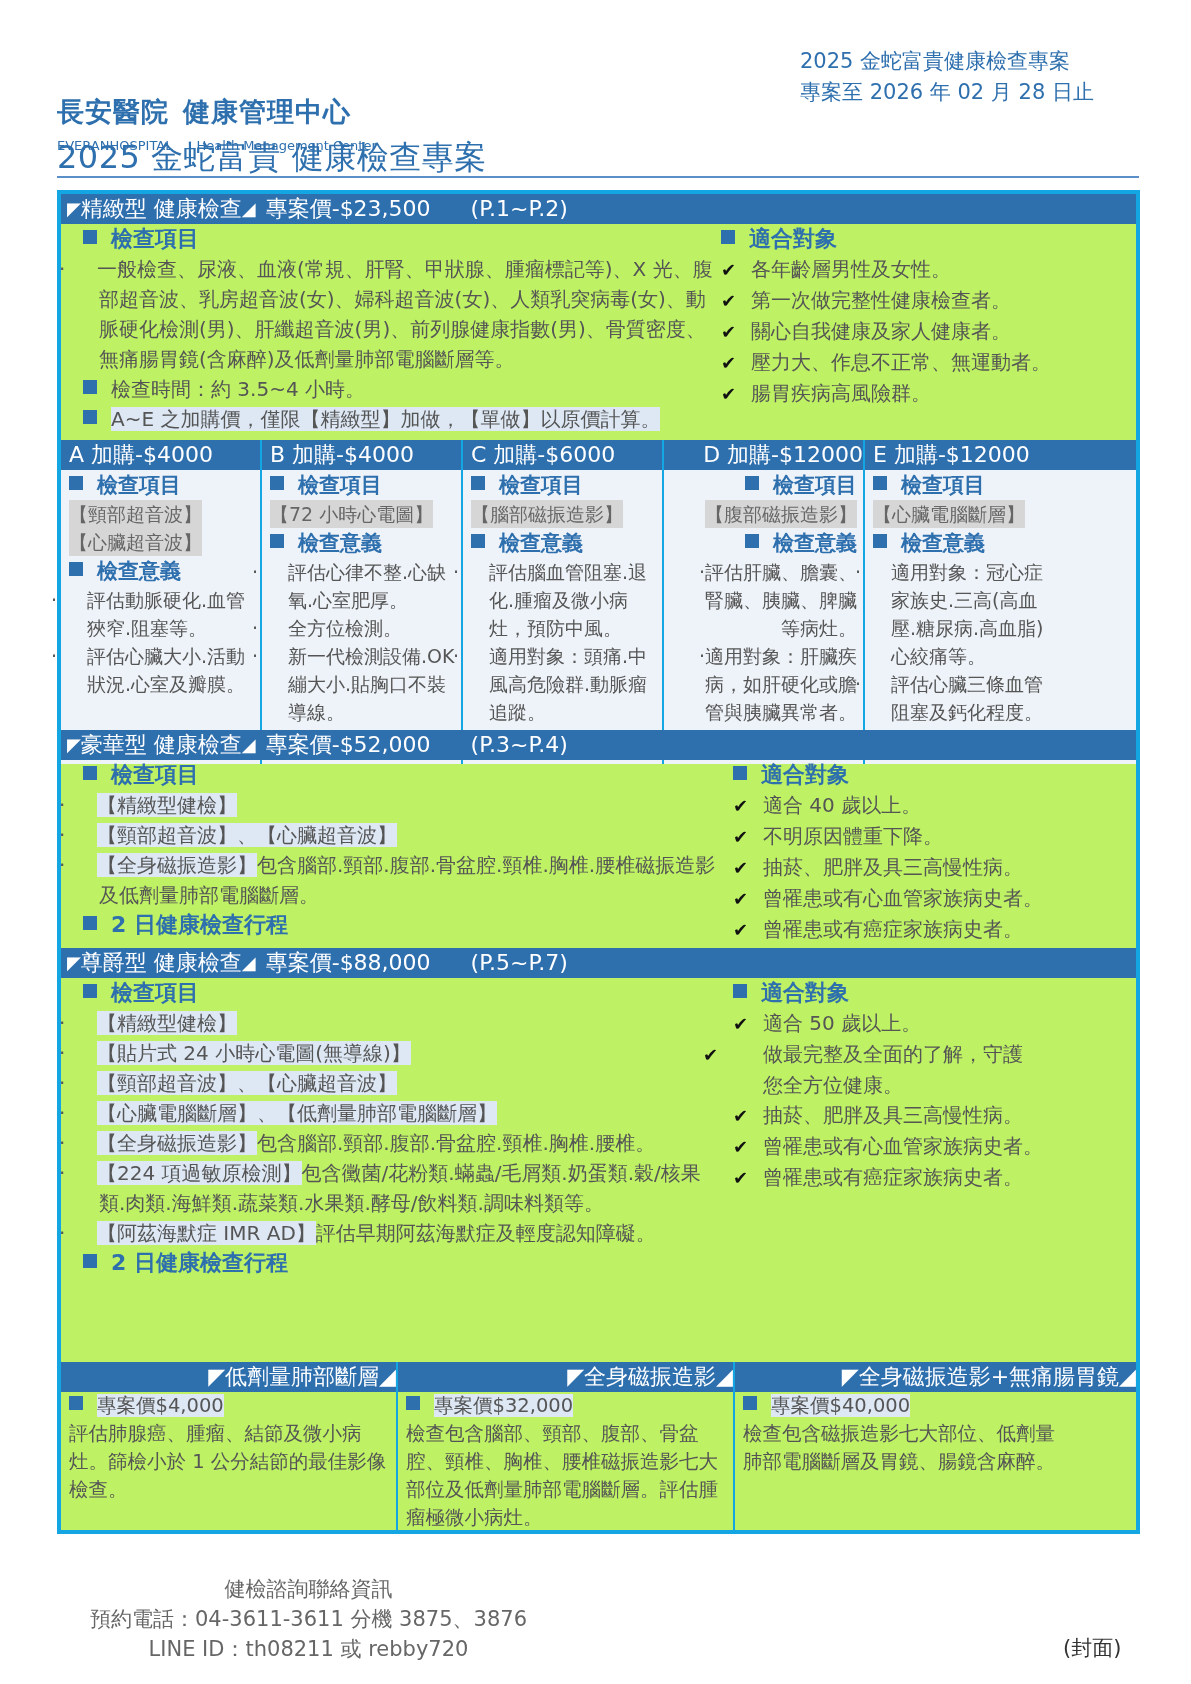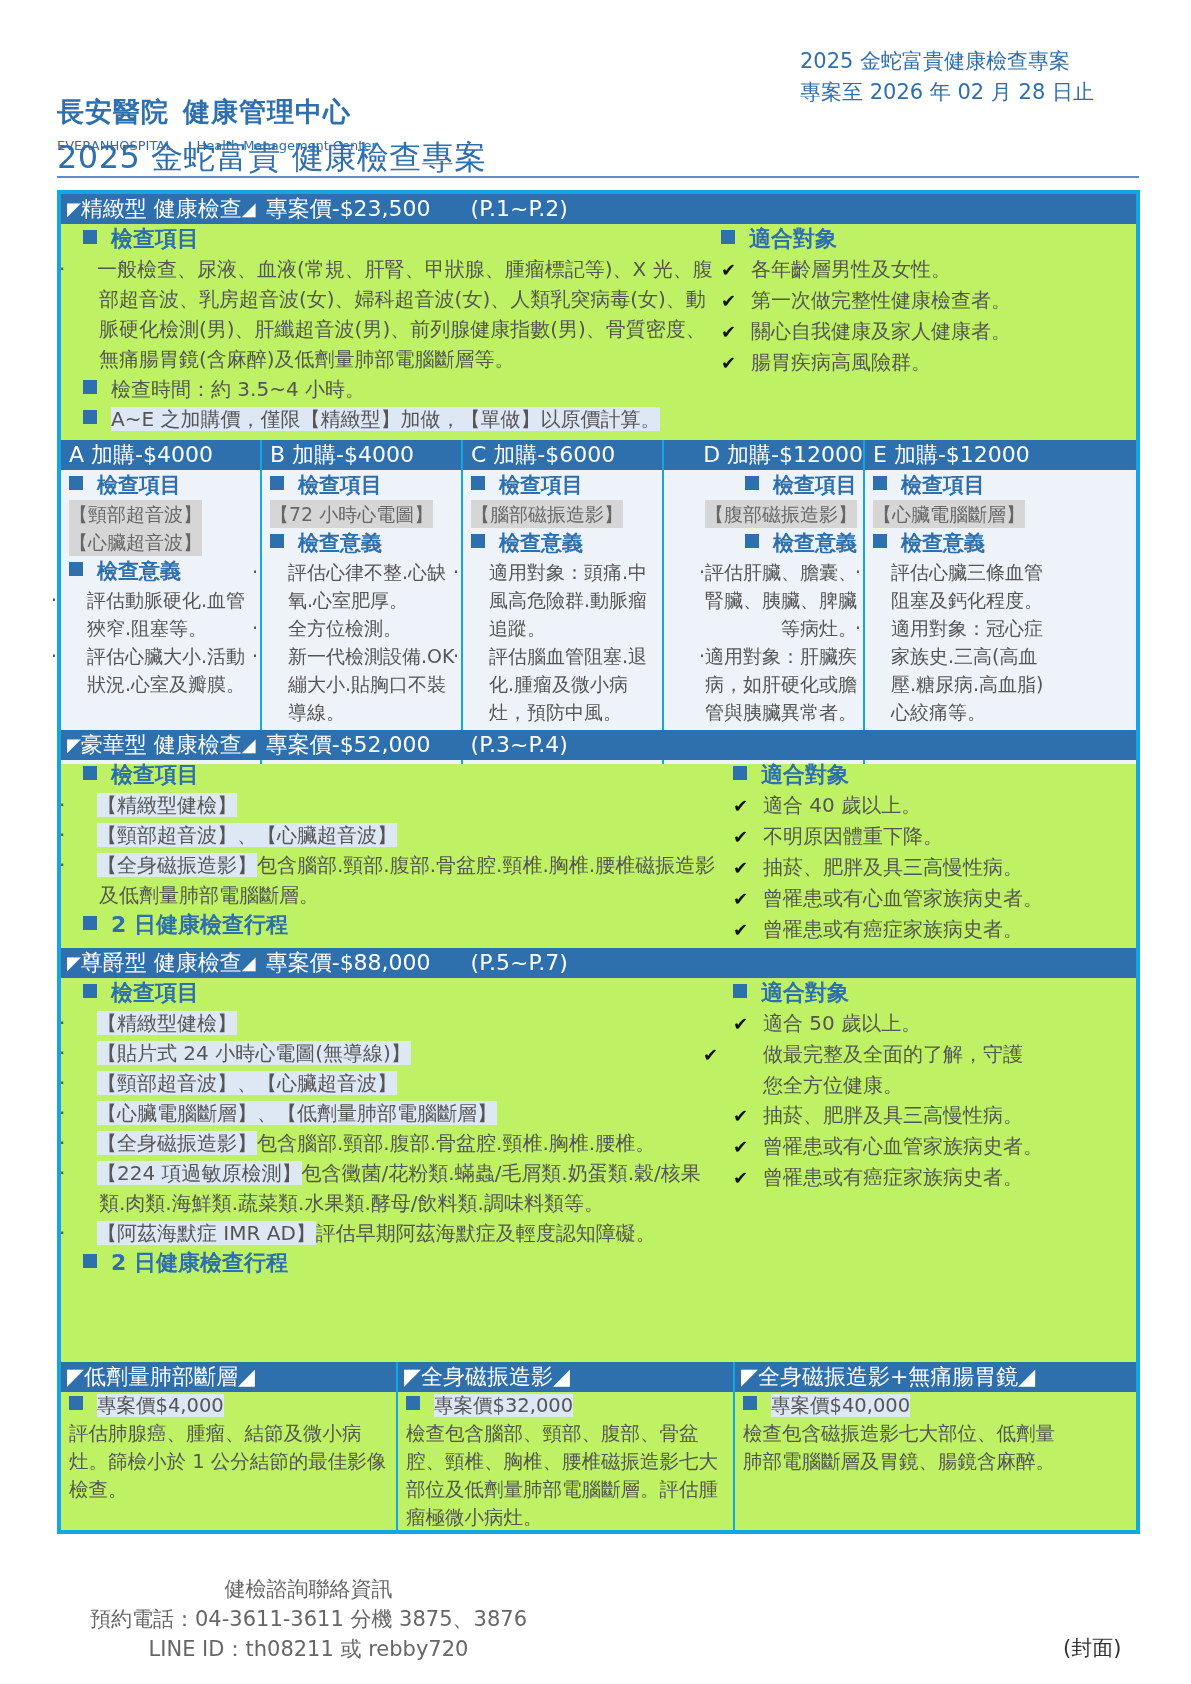--- a/index.html
+++ b/index.html
@@ -40,21 +40,21 @@
   .addon-head { height: 30px; background: #2e6fae; color: #fff; font-size: 22px; line-height: 30px; padding-left: 8px; white-space: nowrap; }
   .addon-body { padding: 0 6px 0 8px; }
   .addon-body .blue-h { font-size: 21px; }
   .addon-body .item-box { font-size: 19px; line-height: 28px; color: #666; }
   .addon-body .txt { font-size: 19px; line-height: 28px; }
   .bl { padding-left: 18px; text-indent: -18px; }
 
   .bottom3 { position: absolute; left: 0; right: 0; top: 1168px; height: 172px; }
   .b3 { position: absolute; top: 0; height: 172px; border-right: 2px solid #14a6e2; }
   .b3:last-child { border-right: none; }
-  .b3-head { height: 30px; background: #2e6fae; color: #fff; font-size: 22px; line-height: 30px; padding-left: 6px; white-space: nowrap; overflow: hidden; }
+  .b3-head { height: 30px; background: #2e6fae; color: #fff; font-size: 22px; line-height: 30px; padding-left: 6px; white-space: nowrap; overflow: hidden; text-align: right; }
   .b3-body { padding: 0 8px; }
   .b3-body .txt { font-size: 19.5px; line-height: 28px; }
 
   .footer { position: absolute; left: 90px; top: 1574px; font-size: 21px; line-height: 30px; color: #666666; text-align: center; }
   .cover { position: absolute; left: 1063px; top: 1634px; font-size: 21px; color: #333333; }
 </style>
 </head>
 <body>
 
 <div class="hdr-left">
@@ -82,20 +82,21 @@
       <div class="blue-h" style="padding-left:10px;"><span class="sq"></span><span>檢查項目</span></div>
       <div class="txt bl" style="padding-left:26px; text-indent:-20px;"><span class="dot">·</span><span>一般檢查、尿液、血液(常規、肝腎、甲狀腺、腫瘤標記等)、X 光、腹部超音波、乳房超音波(女)、婦科超音波(女)、人類乳突病毒(女)、動脈硬化檢測(男)、肝纖超音波(男)、前列腺健康指數(男)、骨質密度、無痛腸胃鏡(含麻醉)及低劑量肺部電腦斷層等。</span></div>
       <div class="txt" style="padding-left:10px;"><span class="sq"></span><span>檢查時間：約 3.5~4 小時。</span></div>
       <div class="txt" style="padding-left:10px; white-space:nowrap;"><span class="sq"></span><span class="hl">A~E 之加購價，僅限【精緻型】加做，【單做】以原價計算。</span></div>
     </div>
     <div class="col-right" style="left:660px; width:400px;">
       <div class="blue-h"><span class="sq"></span><span>適合對象</span></div>
       <div class="txt"><span class="check">✔</span><span>各年齡層男性及女性。</span></div>
       <div class="txt"><span class="check">✔</span><span>第一次做完整性健康檢查者。</span></div>
       <div class="txt"><span class="check">✔</span><span>關心自我健康及家人健康者。</span></div>
+      <div class="txt"><span class="check">✔</span><span>壓力大、作息不正常、無運動者。</span></div>
       <div class="txt"><span class="check">✔</span><span>腸胃疾病高風險群。</span></div>
     </div>
   </div>
 
   <div class="addons">
     <div class="addon" style="left:0; width:201px;">
       <div class="addon-head">A  加購-$4000</div>
       <div class="addon-body">
         <div class="blue-h"><span class="sq"></span><span>檢查項目</span></div>
         <div class="grey-hl">
@@ -117,42 +118,42 @@
         <div class="txt bl"><span class="dot">·</span><span>全方位檢測。</span></div>
         <div class="txt bl"><span class="dot">·</span><span>新一代檢測設備.OK 繃大小.貼胸口不裝導線。</span></div>
       </div>
     </div>
     <div class="addon" style="left:402px; width:201px;">
       <div class="addon-head">C  加購-$6000</div>
       <div class="addon-body">
         <div class="blue-h"><span class="sq"></span><span>檢查項目</span></div>
         <div class="grey-hl"><div class="item-box">【腦部磁振造影】</div></div>
         <div class="blue-h"><span class="sq"></span><span>檢查意義</span></div>
+        <div class="txt bl"><span class="dot">·</span><span>評估腦血管阻塞.退化.腫瘤及微小病灶，預防中風。</span></div>
         <div class="txt bl"><span class="dot">·</span><span>適用對象：頭痛.中風高危險群.動脈瘤追蹤。</span></div>
-        <div class="txt bl"><span class="dot">·</span><span>評估腦血管阻塞.退化.腫瘤及微小病灶，預防中風。</span></div>
       </div>
     </div>
     <div class="addon" style="left:603px; width:201px;text-align:right;">
       <div class="addon-head">D  加購-$12000</div>
       <div class="addon-body">
         <div class="blue-h"><span class="sq"></span><span>檢查項目</span></div>
         <div class="grey-hl"><div class="item-box">【腹部磁振造影】</div></div>
         <div class="blue-h"><span class="sq"></span><span>檢查意義</span></div>
         <div class="txt bl"><span class="dot">·</span><span>評估肝臟、膽囊、腎臟、胰臟、脾臟等病灶。</span></div>
         <div class="txt bl"><span class="dot">·</span><span>適用對象：肝臟疾病，如肝硬化或膽管與胰臟異常者。</span></div>
       </div>
     </div>
     <div class="addon" style="left:804px; width:271px;">
       <div class="addon-head">E  加購-$12000</div>
       <div class="addon-body" style="width:201px;">
         <div class="blue-h"><span class="sq"></span><span>檢查項目</span></div>
         <div class="grey-hl"><div class="item-box">【心臟電腦斷層】</div></div>
         <div class="blue-h"><span class="sq"></span><span>檢查意義</span></div>
+        <div class="txt bl"><span class="dot">·</span><span>適用對象：冠心症家族史.三高(高血壓.糖尿病.高血脂)心絞痛等。</span></div>
         <div class="txt bl"><span class="dot">·</span><span>評估心臟三條血管阻塞及鈣化程度。</span></div>
-        <div class="txt bl"><span class="dot">·</span><span>適用對象：冠心症家族史.三高(高血壓.糖尿病.高血脂)心絞痛等。</span></div>
       </div>
     </div>
   </div>
 
   <div class="band" style="top:536px;">
     <span class="tri">◤</span><span>豪華型  健康檢查</span><span class="tri">◢</span><span class="price">專案價-$52,000</span><span class="pages">(P.3~P.4)</span>
   </div>
   <div class="sect" style="top:566px; height:190px;">
     <div class="col-left" style="width:650px;">
       <div class="blue-h" style="padding-left:10px;"><span class="sq"></span><span>檢查項目</span></div>

